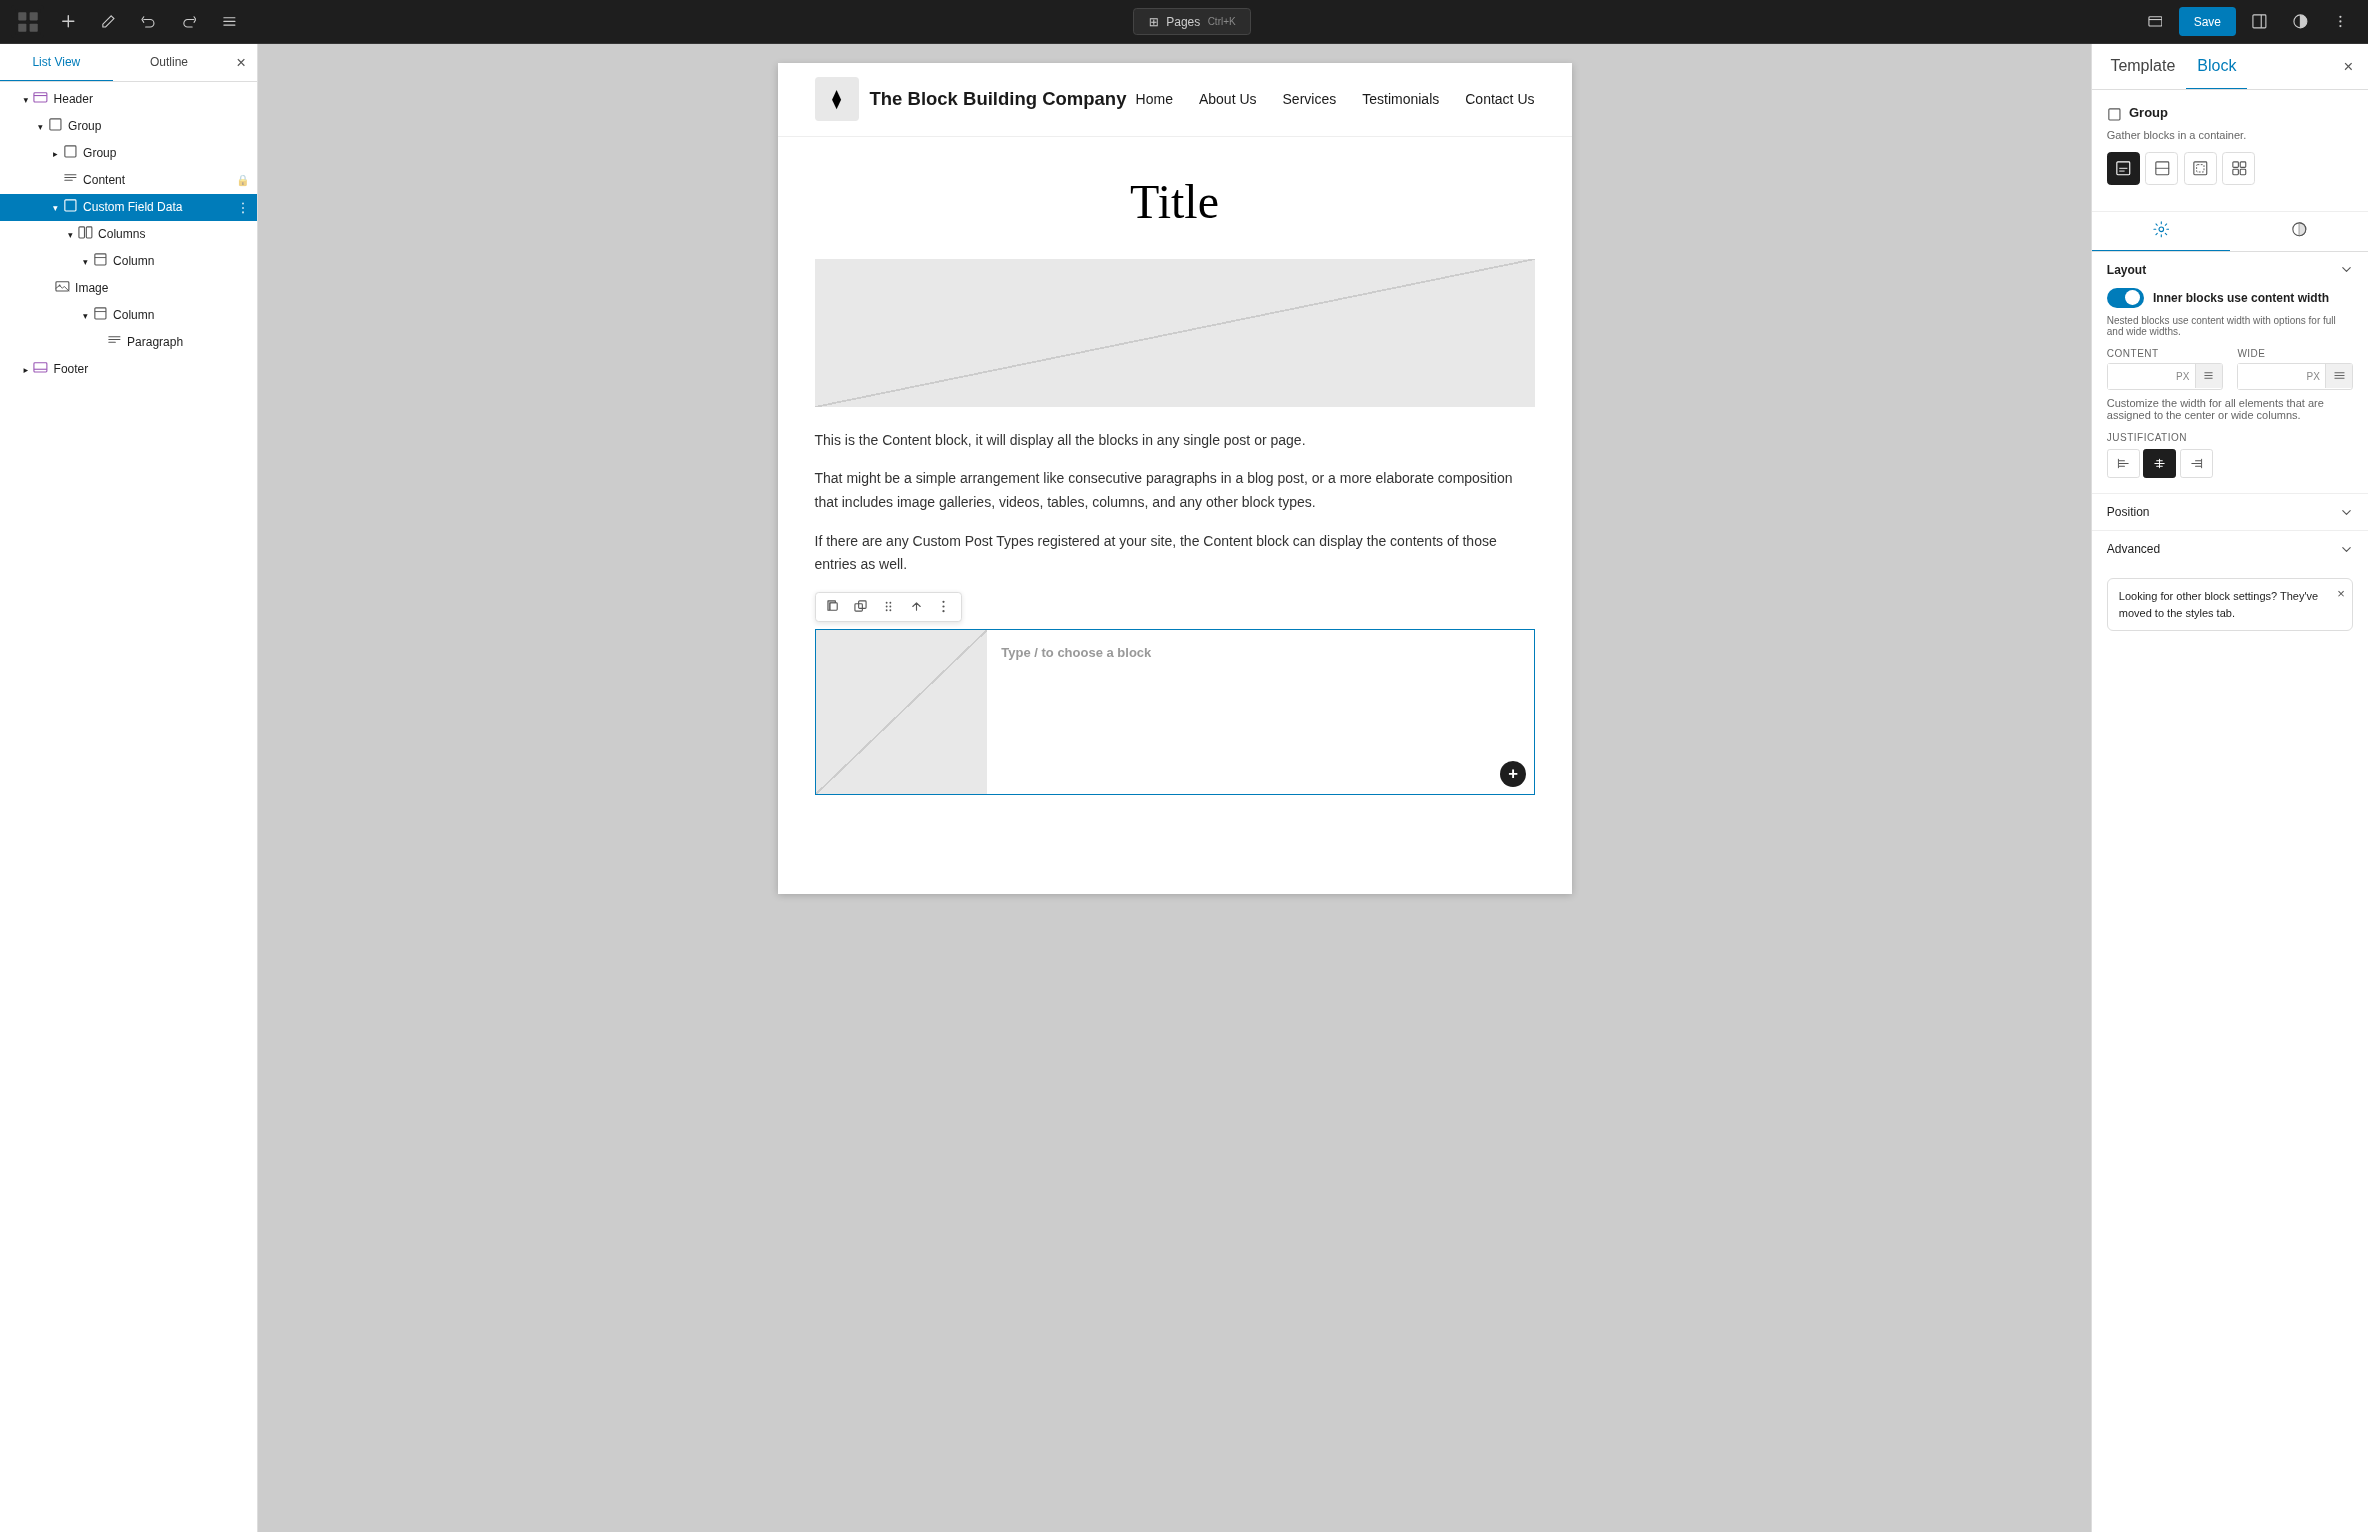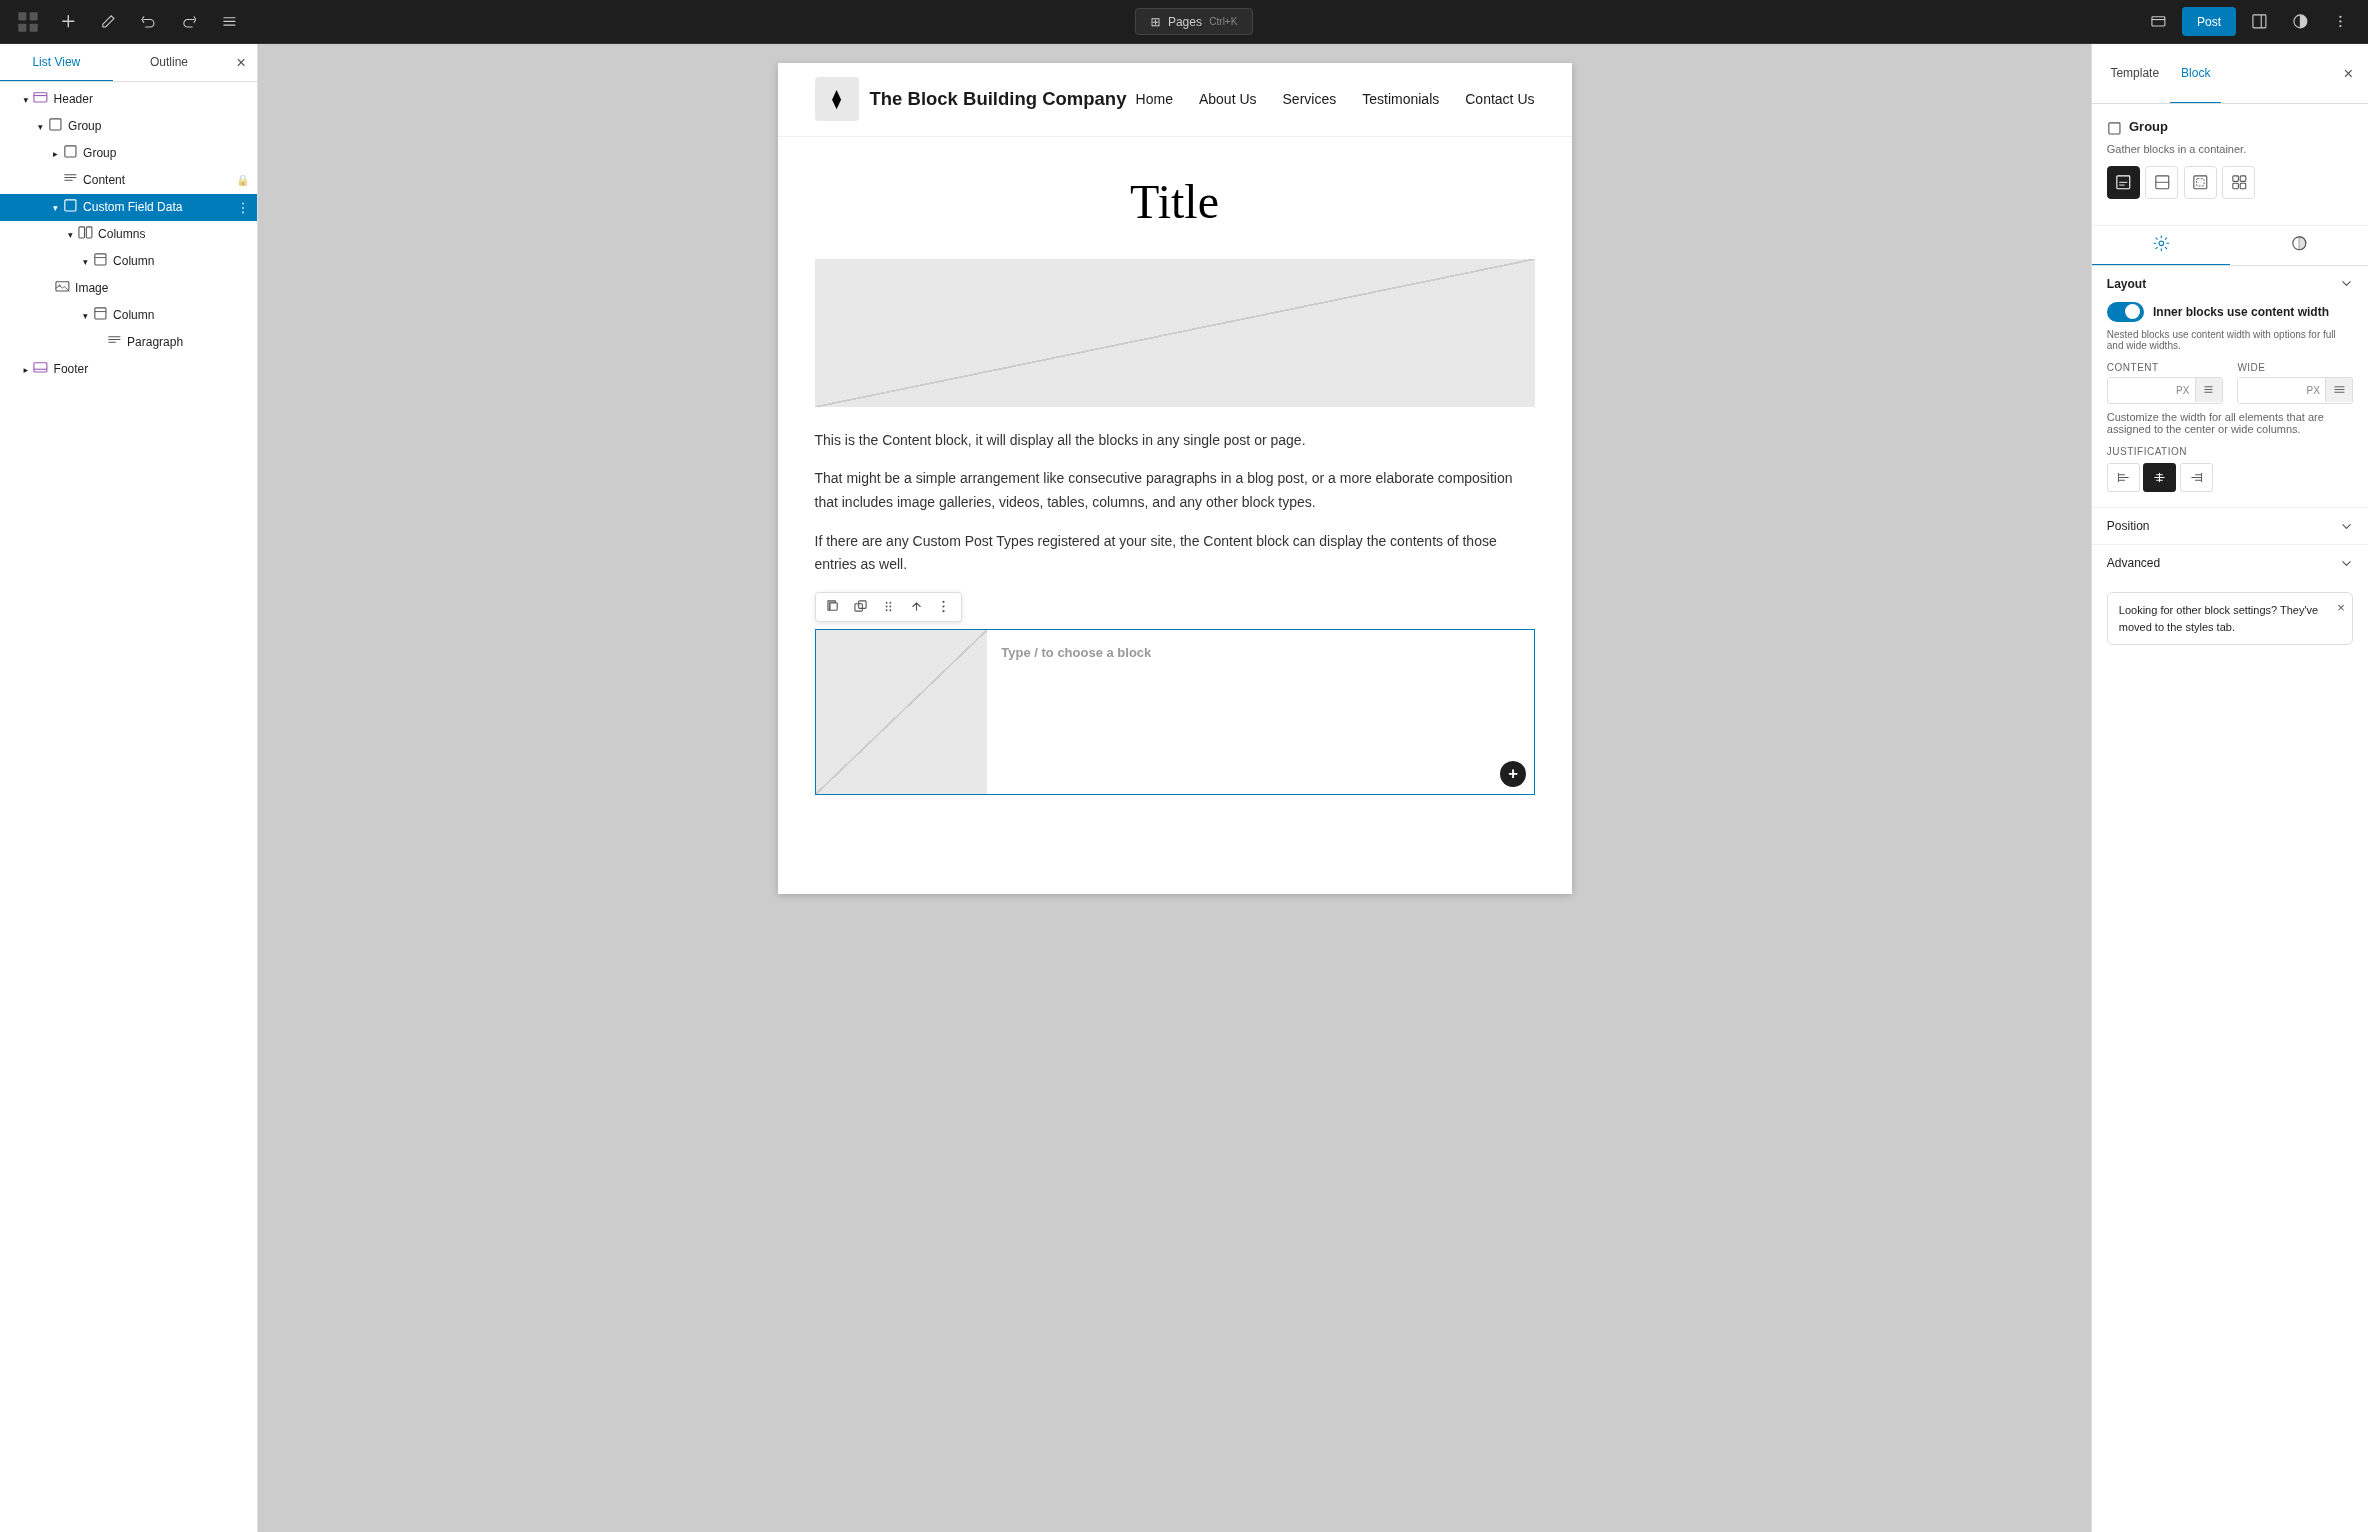--- a/index.html
+++ b/index.html
@@ -156,21 +156,21 @@
 
     
     #right-panel {
       width: 277px; background: #fff; border-left: 0.9px solid #ddd;
       display: flex; flex-direction: column; overflow: hidden; flex-shrink: 0;
     }
     .right-panel-header {
       display: flex; align-items: center; border-bottom: 0.9px solid #ddd; padding: 0 7.4px;
     }
     .right-panel-tab {
-      padding: 22px 11px; font-size: 12px; cursor: pointer;
+      padding: 13px 11px; font-size: 16px; cursor: pointer;
       color: #444; border-bottom: 1.8px solid transparent;
     }
     .right-panel-tab.active { border-bottom: 1.8px solid #007cba; color: #007cba; }
     .right-panel-close {
       margin-left: auto; background: none; border: none; cursor: pointer;
       font-size: 16.6px; color: #555; padding: 7.4px;
     }
 
     .right-panel-body { overflow-y: auto; flex: 1; }
 
@@ -313,21 +313,21 @@
     </button>
   </div>
 
   <div class="right">
     <button class="topbar-icon-btn">
       <svg width="14.8" height="14.8" viewBox="0 0 16 16" fill="none">
           <rect x="1" y="3" width="14" height="10" rx="1" stroke="#ccc" stroke-width="1.2"></rect>
           <path d="M1 6h14" stroke="#ccc" stroke-width="1.2"></path>
         </svg>
     </button>
-    <button class="save-btn">Post</button>
+    <button class="save-btn">Save</button>
     <button class="topbar-icon-btn">
       <svg width="14.8" height="14.8" viewBox="0 0 16 16" fill="none">
           <rect x="1" y="1" width="14" height="14" rx="1" stroke="#ccc" stroke-width="1.2"></rect>
           <path d="M10 1v14" stroke="#ccc" stroke-width="1.2"></path>
         </svg>
     </button>
     <button class="topbar-icon-btn">
       <svg width="14.8" height="14.8" viewBox="0 0 16 16" fill="none">
           <circle cx="8" cy="8" r="7" stroke="#ccc" stroke-width="1.2"></circle>
           <path d="M8 1v14" stroke="#ccc" stroke-width="1.2"></path>

